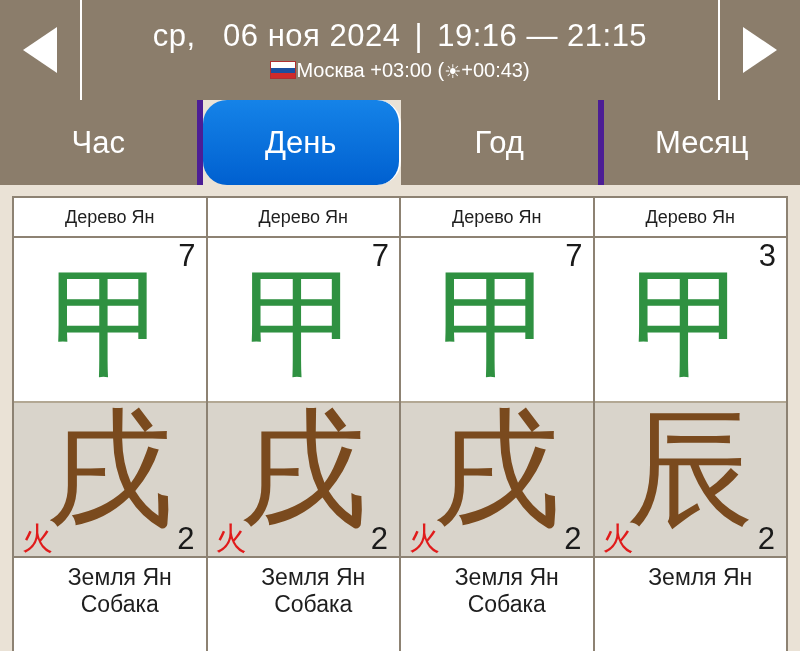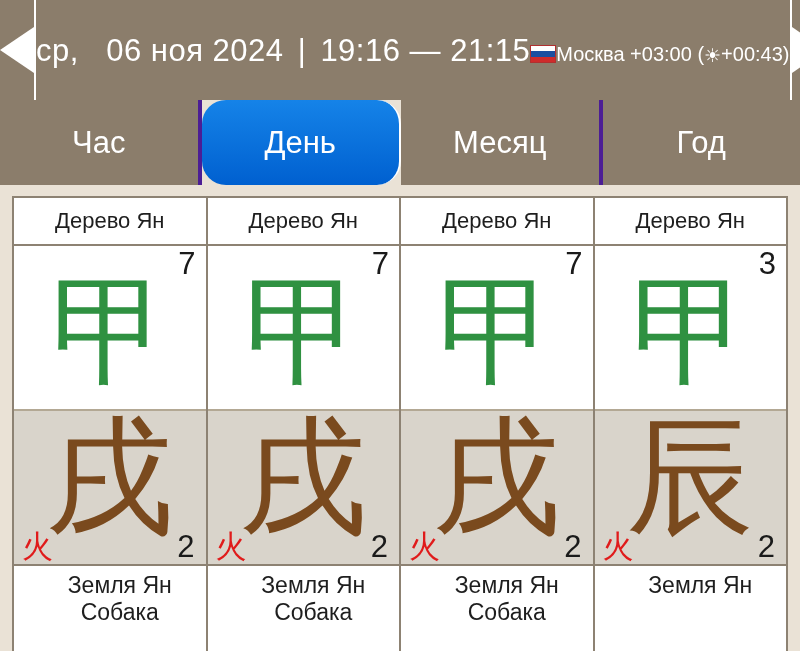--- a/index.html
+++ b/index.html
@@ -44,21 +44,21 @@
     border-right: 34px solid #ffffff;
   }
   .tri.right {
     border-top: 23px solid transparent;
     border-bottom: 23px solid transparent;
     border-left: 34px solid #ffffff;
   }
   .header-center {
     flex: 1;
     display: flex;
-    flex-direction: row;
+    flex-direction: column;
     align-items: center;
     justify-content: center;
     padding-top: 2px;
   }
   .header-line1 {
     color: #ffffff;
     font-size: 31px;
     letter-spacing: 0.5px;
     white-space: nowrap;
     line-height: 1.05;
@@ -98,21 +98,21 @@
     display: flex;
   }
   .tab {
     flex: 1 1 0;
     background: #8b7d6b;
     color: #ffffff;
     font-size: 31px;
     display: flex;
     align-items: center;
     justify-content: center;
-    border-right: 4px solid #4c1d95;
+    border-right: 6px solid #4c1d95;
     cursor: pointer;
   }
   .tab:last-child { border-right: none; }
   .tab.active {
     background: linear-gradient(#1583e8, #0060d0);
     border-right: 2px solid #ffffff;
     border-radius: 24px;
   }
 
   
@@ -126,25 +126,25 @@
   }
   .col {
     flex: 1 1 0;
     border-right: 2px solid #8d8273;
     display: flex;
     flex-direction: column;
   }
   .col:last-child { border-right: none; }
 
   .cell-top {
-    height: 48px;
+    height: 40px;
     display: flex;
     align-items: center;
     justify-content: center;
-    font-size: 22px;
+    font-size: 18px;
     color: #1e1e1e;
     border-bottom: 2px solid #8d8273;
     background: #ffffff;
     white-space: nowrap;
   }
 
   .cell-stem {
     height: 165px;
     position: relative;
     background: #ffffff;
@@ -255,24 +255,24 @@
   </div>
 
   <div class="tab-bar">
     <div class="tab">
       <span>Час</span>
     </div>
     <div class="tab active">
       <span>День</span>
     </div>
     <div class="tab">
+      <span>Год</span>
+    </div>
+    <div class="tab">
       <span>Месяц</span>
-    </div>
-    <div class="tab">
-      <span>Год</span>
     </div>
   </div>
 
   <div class="table-wrap">
 
     <div class="col">
       <div class="cell-top">
         <span>Дерево Ян</span>
       </div>
       <div class="cell-stem">

